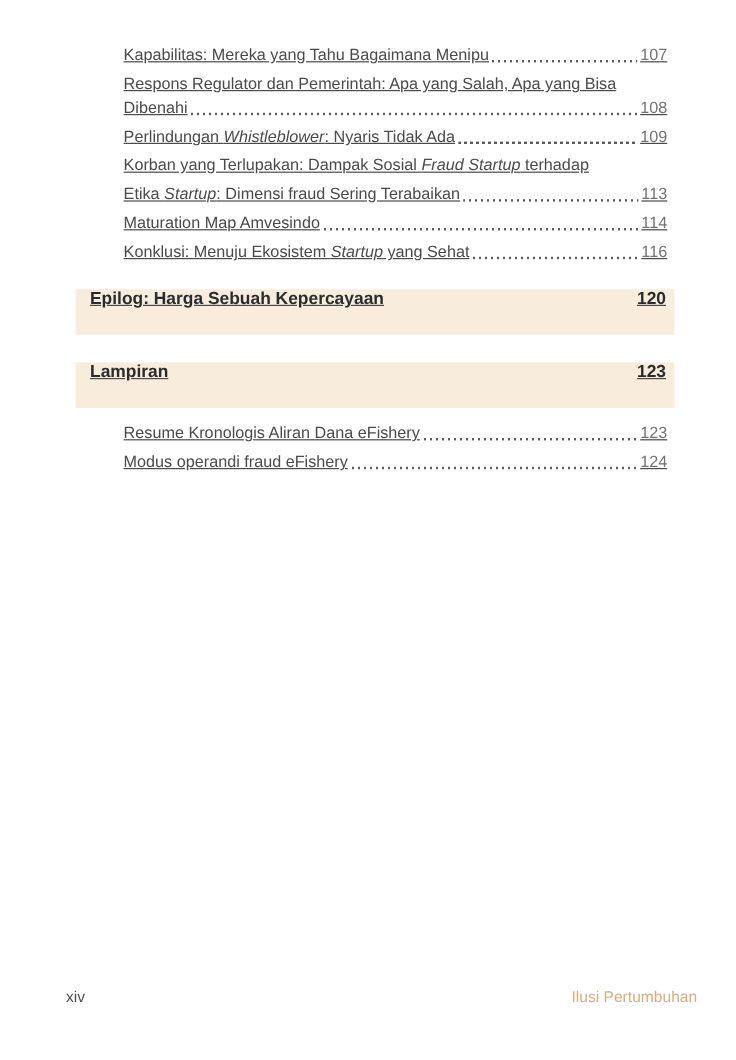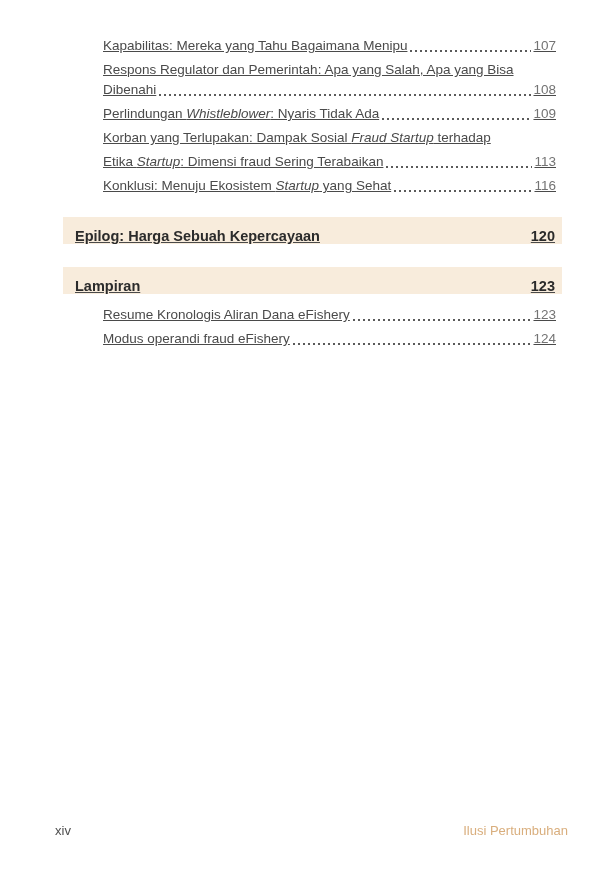--- a/index.html
+++ b/index.html
@@ -35,36 +35,36 @@
   .it{font-style:italic;}
   .dots{
     flex:1 1 auto;
     height:2px;
     min-width:12px;
     background:repeating-linear-gradient(90deg,var(--dot-color) 0 1.8px,transparent 1.8px 5px);
     margin:0 2px 4px 3px;
   }
   .pg{flex:0 0 auto;line-height:20px;color:#737373;}
   .section-bar{
-    height:27px;
+    height:38px;
     background:var(--highlight-bg);
     display:flex;
-    align-items:flex-end;
+    align-items:flex-start;
     justify-content:space-between;
     padding:0 7px 0 12px;
     font-weight:700;
     font-size:14.5px;
     color:var(--heading-text);
   }
   .section-bar.epilog{margin-top:21px;}
   .section-bar.lampiran{margin-top:23px;}
   .entry-list.appendix{margin-top:11px;}
   .footer{
     position:absolute;
-    left:55px;right:45px;top:823px;
+    left:55px;right:32px;top:823px;
     display:flex;
     justify-content:space-between;
     align-items:center;
   }
   .footer-page{font-size:13px;color:var(--footer-muted);}
   .footer-title{font-size:13px;color:var(--footer-accent);}
 </style>
 </head>
 <body>
 
@@ -100,20 +100,27 @@
         </div>
         <div class="toc-entry">
           <div class="entry-line last">
             <span class="entry-text"><span>Etika </span><span class="it">Startup</span><span>: Dimensi fraud Sering Terabaikan</span></span>
             <span class="dots"></span>
             <span class="pg">113</span>
           </div>
         </div>
         <div class="toc-entry">
           <div class="entry-line last">
+            <span class="entry-text"><span>Maturation Map Amvesindo</span></span>
+            <span class="dots"></span>
+            <span class="pg">114</span>
+          </div>
+        </div>
+        <div class="toc-entry">
+          <div class="entry-line last">
             <span class="entry-text"><span>Konklusi: Menuju Ekosistem </span><span class="it">Startup</span><span> yang Sehat</span></span>
             <span class="dots"></span>
             <span class="pg">116</span>
           </div>
         </div>
       </div>
 
     <div class="section-bar epilog">
       <span class="section-label">Epilog: Harga Sebuah Kepercayaan</span>
       <span class="section-page">120</span>

